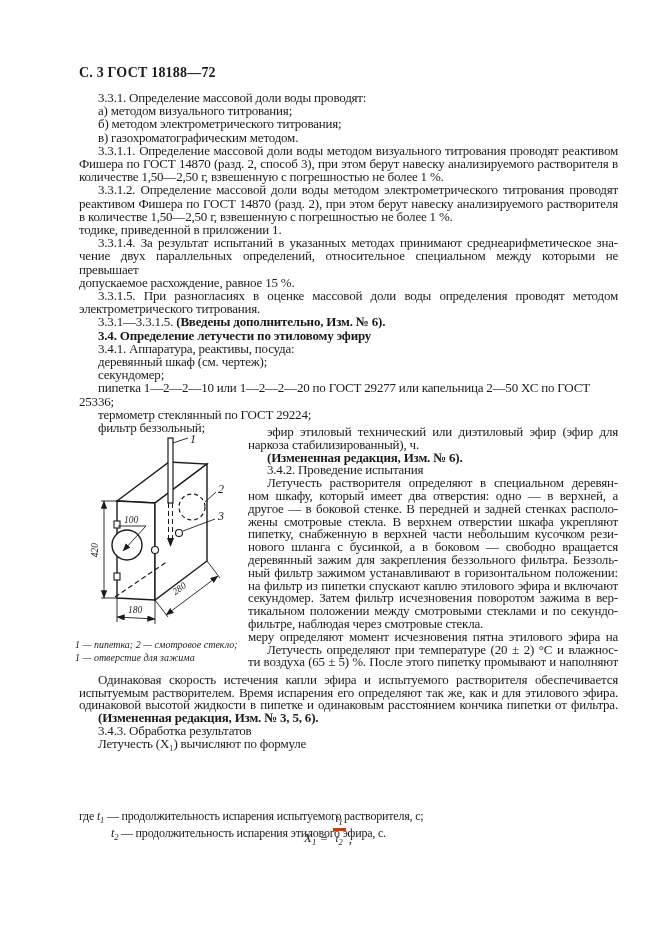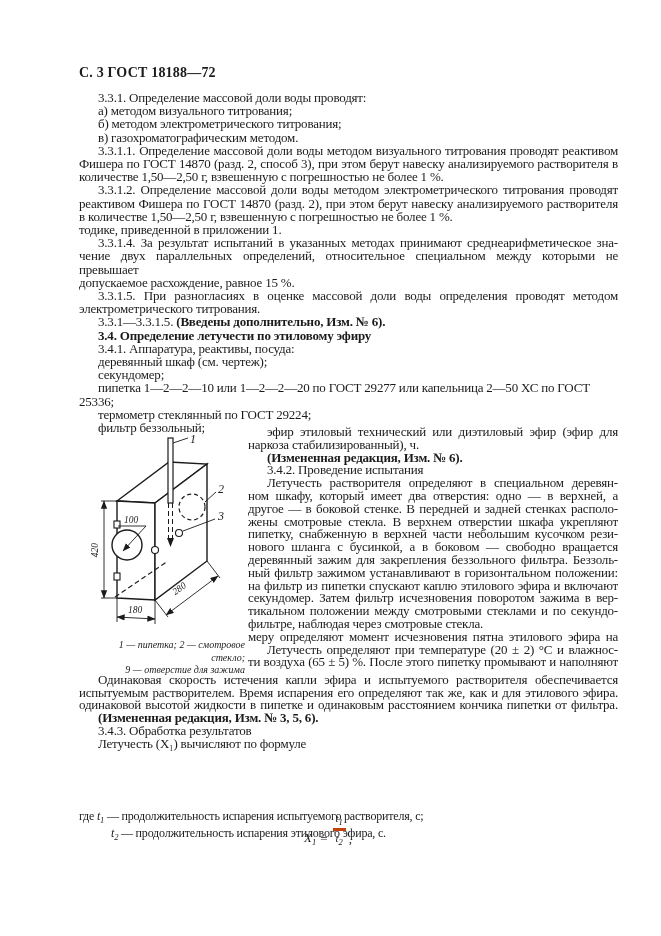--- a/index.html
+++ b/index.html
@@ -12,21 +12,21 @@
   .tblock { position:absolute; font-size:13px; letter-spacing:-0.2px; }
   #block-top    { left:79px;  top:91px;  width:539px; line-height:13.2px; }
   #block-right  { left:248px; top:426px; width:370px; line-height:12.8px; }
   #block-bottom { left:79px;  top:674px; width:539px; line-height:12.7px; }
   .line { text-align:left; }
   .line.j { text-align:justify; text-align-last:justify; }
   .line.ind { text-indent:19px; }
   .b { font-weight:bold; }
   #figure { left:75px; top:431px; width:170px; height:242px; }
   #figure svg { display:block; }
-  #fig-caption { margin-top:3px; font-style:italic; font-size:10px; line-height:12.5px; text-align:right;margin-left:36px; }
+  #fig-caption { margin-top:3px; font-style:italic; font-size:10px; line-height:12.5px; text-align:left; }
   #formula { left:304px; top:775px; font-size:13px; font-style:italic; display:flex; align-items:flex-end; }
   .frac { display:inline-flex; flex-direction:column; align-items:center; font-size:11px; line-height:1.1; margin:0 3px; }
   .frac .num { border-bottom:3px solid #c2410c; padding:0 3px 1px;margin-top:37px; }
   .frac .den { padding-top:1px; }
   .ss { font-size:8.5px; vertical-align:-2.5px; }
   #where { left:79px; top:810px; font-size:12px; line-height:13px; letter-spacing:-0.2px; }
   #where .wl2 { padding-left:32px; }
   .it { font-style:italic; }
   svg text { font-family:"Liberation Serif", serif; font-style:italic; fill:#1b1b1b; }
   .dimtxt { font-size:9.5px; }
@@ -110,21 +110,21 @@
       <line x1="80" y1="169" x2="80" y2="193"></line>
       <line x1="42" y1="186" x2="80" y2="188" marker-start="url(#ar)" marker-end="url(#ar)"></line>
     </g>
     <text class="dimtxt" x="20" y="122" text-anchor="middle" transform="rotate(-90 20 119)">420</text>
     <text class="dimtxt" x="56" y="92" text-anchor="middle">100</text>
     <text class="dimtxt" x="106" y="160" text-anchor="middle" transform="rotate(-36 106 160)">280</text>
     <text class="dimtxt" x="60" y="182" text-anchor="middle">180</text>
   </svg>
   <div id="fig-caption">
     <div>1 — пипетка; 2 — смотровое стекло;</div>
-    <div>9 — отверстие для зажима</div>
+    <div>1 — отверстие для зажима</div>
   </div>
 </div>
 
 <div id="block-right" class="tblock">
     <div class="line j ind">эфир этиловый технический или диэтиловый эфир (эфир для</div>
     <div class="line">наркоза стабилизированный), ч.</div>
     <div class="line ind b">(Измененная редакция, Изм. № 6).</div>
     <div class="line ind">3.4.2. Проведение испытания</div>
     <div class="line j ind">Летучесть растворителя определяют в специальном деревян-</div>
     <div class="line j">ном шкафу, который имеет два отверстия: одно — в верхней, а</div>

